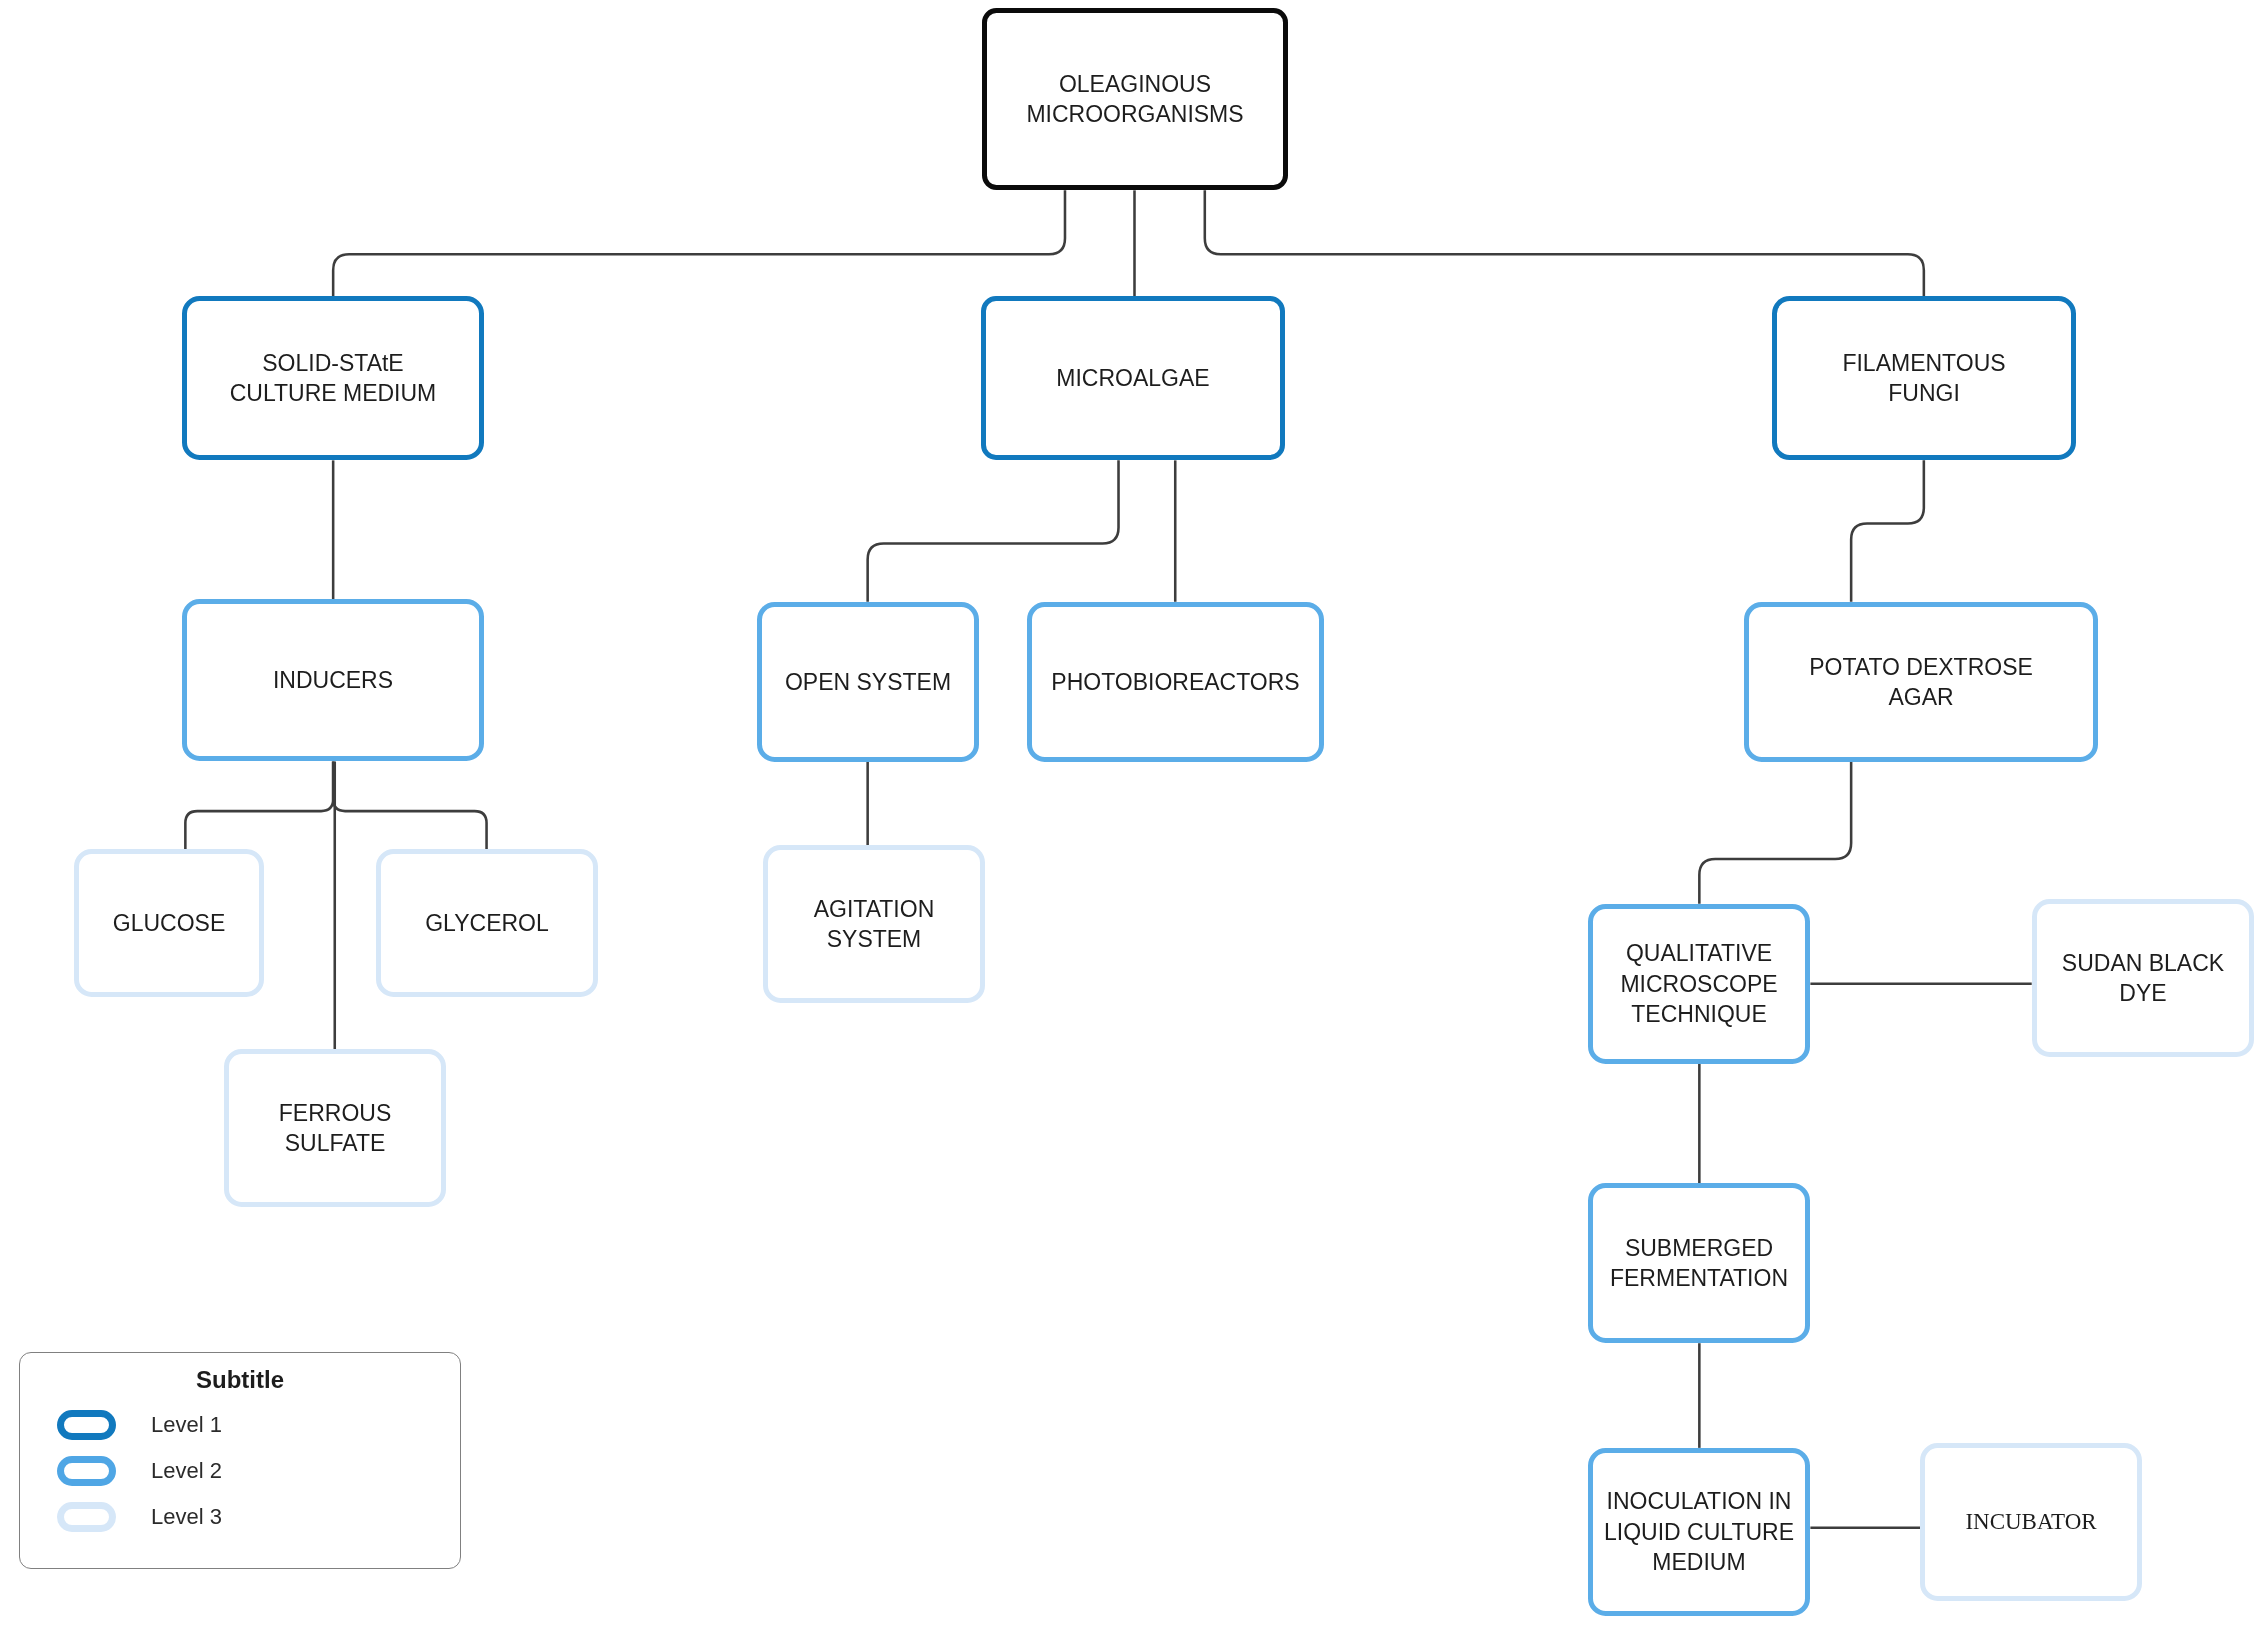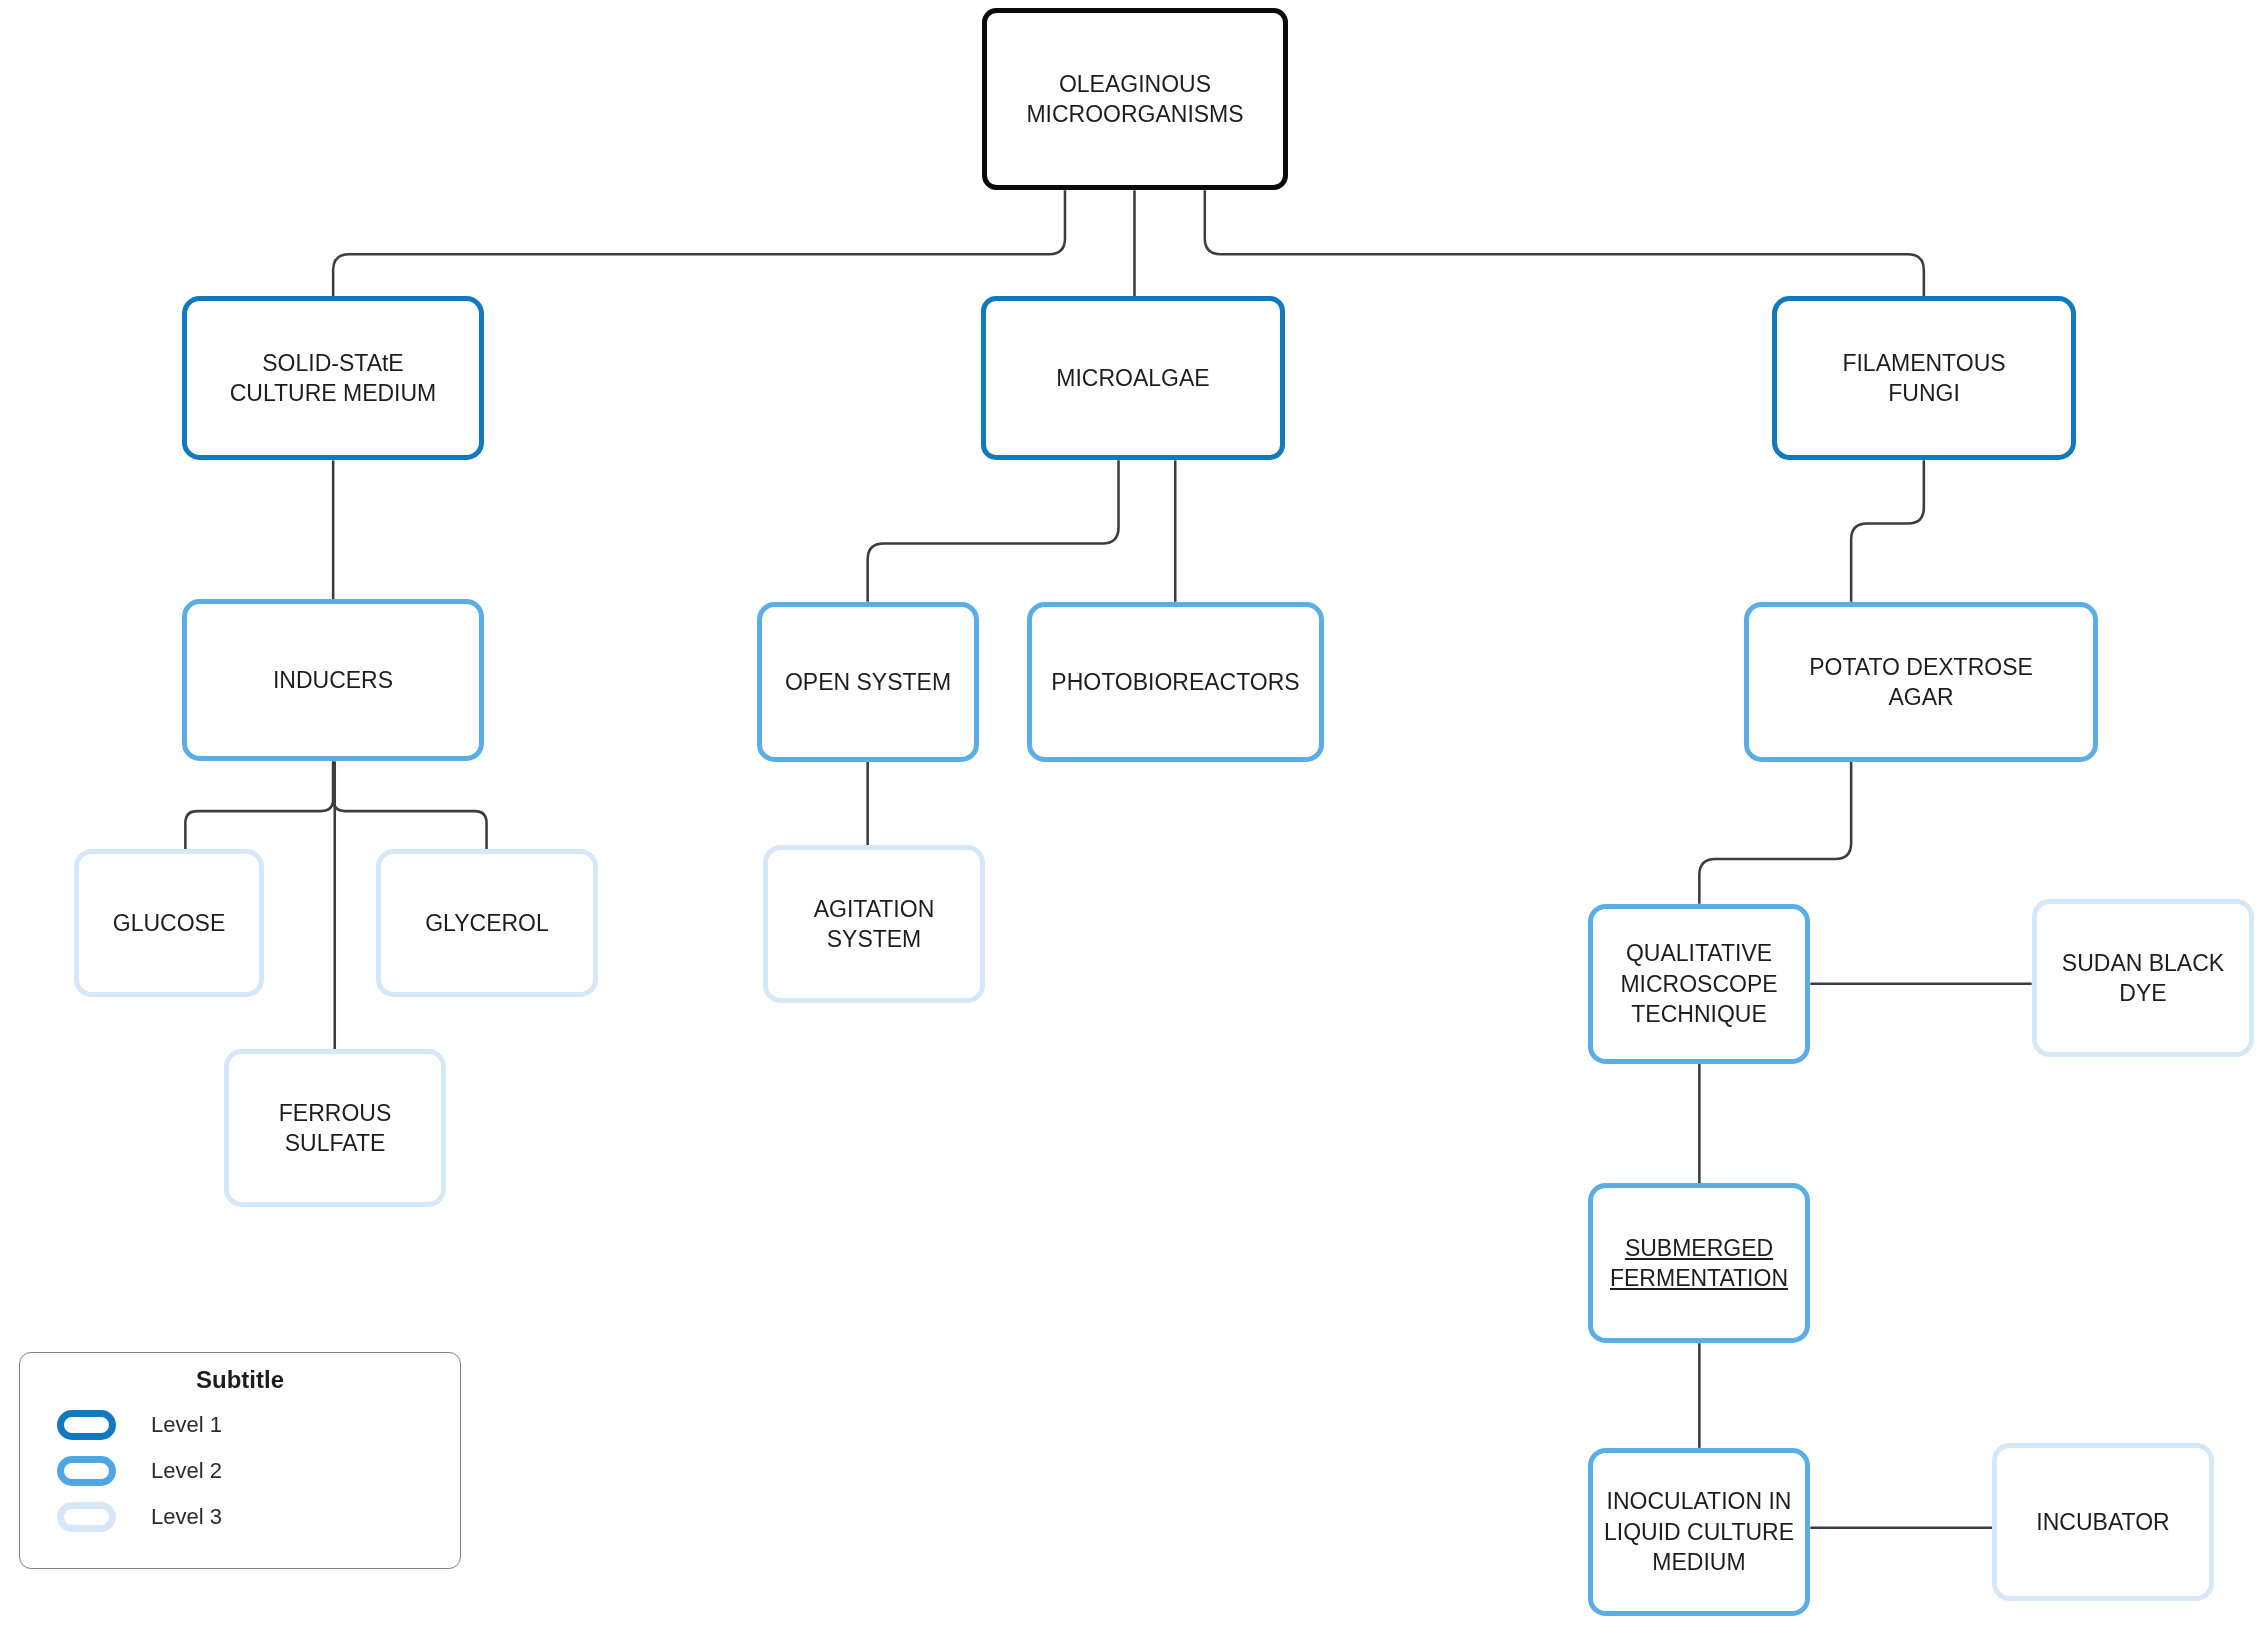--- a/index.html
+++ b/index.html
@@ -160,26 +160,26 @@
       <div class="node node-l3" style="left: 376px; top: 849px; width: 222px; height: 148px;">GLYCEROL</div>
       <div class="node node-l3" style="left: 224px; top: 1049px; width: 222px; height: 158px;">FERROUS
 SULFATE</div>
       <div class="node node-l3" style="left: 763px; top: 845px; width: 222px; height: 158px;">AGITATION
 SYSTEM</div>
       <div class="node node-l2" style="left: 1588px; top: 904px; width: 222px; height: 160px;">QUALITATIVE
 MICROSCOPE
 TECHNIQUE</div>
       <div class="node node-l3" style="left: 2032px; top: 899px; width: 222px; height: 158px;">SUDAN BLACK
 DYE</div>
-      <div class="node node-l2" style="left: 1588px; top: 1183px; width: 222px; height: 160px; text-decoration: underline;">SUBMERGED
+      <div class="node node-l2" style="left: 1588px; top: 1183px; width: 222px; height: 160px;">SUBMERGED
 FERMENTATION</div>
       <div class="node node-l2" style="left: 1588px; top: 1448px; width: 222px; height: 168px;">INOCULATION IN
 LIQUID CULTURE
 MEDIUM</div>
-      <div class="node node-l3" style="left: 1992px; top: 1443px; width: 222px; height: 158px;">INCUBATOR</div>
+      <div class="node node-l3" style="left: 1920px; top: 1443px; width: 222px; height: 158px; font-family: Liberation Serif, serif;">INCUBATOR</div>
     </div>
 
   <div id="legend">
     <div id="legend-title">Subtitle</div>
     <div id="legend-rows">
         <div class="legend-row">
           <div class="legend-swatch sw-l1" style="border-color: rgb(17, 121, 190);"></div>
           <div class="legend-label">Level 1</div>
         </div>
         <div class="legend-row">

